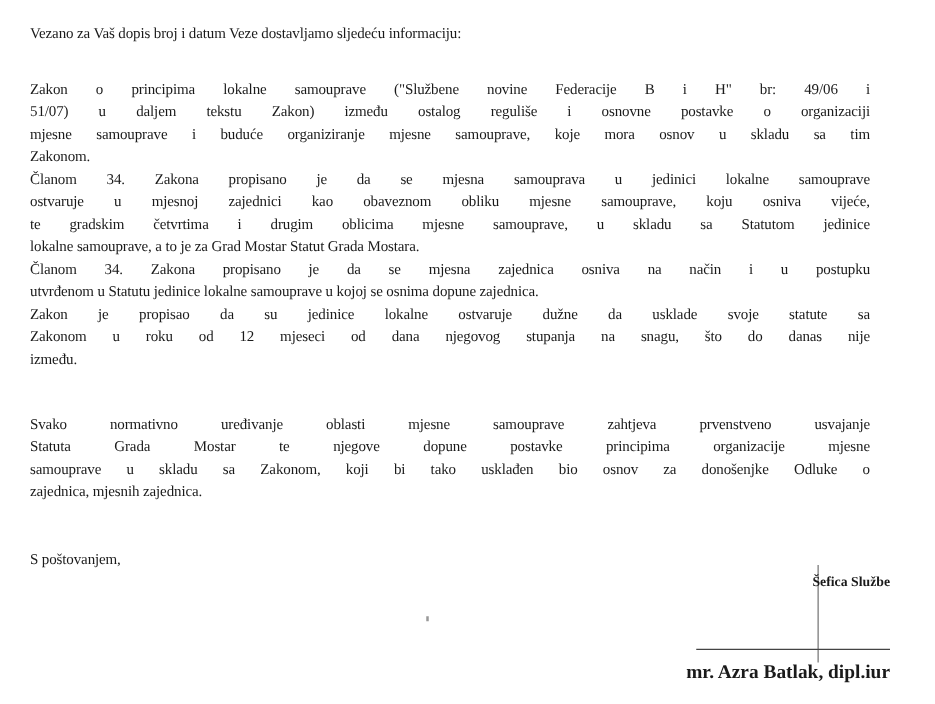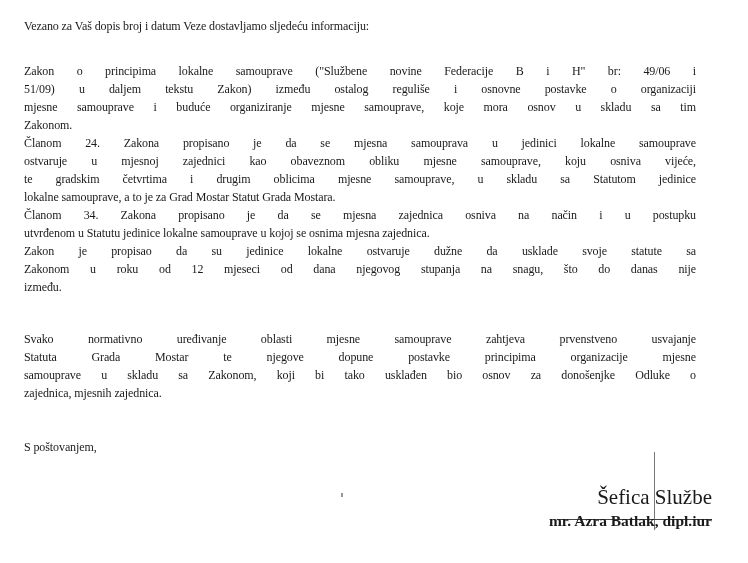--- a/index.html
+++ b/index.html
@@ -1,44 +1,44 @@
 <!DOCTYPE html>
 <html><head>
 <meta charset="utf-8">
 <style>
   html, body { margin:0; padding:0; background:#ffffff; }
   body { width:748px; height:563px; position:relative; overflow:hidden;
          font-family:"Liberation Serif", "DejaVu Serif", serif; color:#1a1a1a; }
   .line { position:absolute; left:24px; width:672px; font-size:12px; line-height:18px;
           white-space:nowrap; text-align:justify; text-align-last:justify; letter-spacing:-0.1px; }
   .line.last { text-align-last:left; }
-  .sig-title { position:absolute; right:36px; top:485px; font-size:21px; font-weight:normal; }
-  .sig-name  { position:absolute; right:36px; top:512px; font-size:15.5px; font-weight:bold; }
+  .sig-title { position:absolute; right:36px; top:460px; font-size:11px; font-weight:bold; }
+  .sig-name  { position:absolute; right:36px; top:529px; font-size:15.5px; font-weight:bold; }
   .sig-rule  { position:absolute; left:557px; top:519px; width:155px; height:1px; background:#444; }
   .sig-stroke{ position:absolute; left:654px; top:452px; width:1px; height:78px; background:#777; }
   .speck { position:absolute; left:341px; top:493px; width:2px; height:4px; background:#999; }
 </style>
 </head>
 <body>
 
 <div>
   <div class="line last" style="top:17px">Vezano za Vaš dopis broj i datum Veze dostavljamo sljedeću informaciju:</div>
 
   <div class="line" style="top:62px">Zakon o principima lokalne samouprave ("Službene novine Federacije B i H" br: 49/06 i</div>
-  <div class="line" style="top:80px">51/09) u daljem tekstu Zakon)  između ostalog reguliše i osnovne postavke o  organizaciji</div>
+  <div class="line" style="top:80px">51/07) u daljem tekstu Zakon)  između ostalog reguliše i osnovne postavke o  organizaciji</div>
   <div class="line" style="top:98px">mjesne samouprave i buduće organiziranje mjesne samouprave, koje mora osnov u skladu sa tim</div>
   <div class="line last" style="top:116px">Zakonom.</div>
 
-  <div class="line" style="top:134px">Članom 24. Zakona propisano je da se mjesna samouprava u jedinici lokalne samouprave</div>
+  <div class="line" style="top:134px">Članom 34. Zakona propisano je da se mjesna samouprava u jedinici lokalne samouprave</div>
   <div class="line" style="top:152px">ostvaruje u mjesnoj zajednici kao obaveznom obliku mjesne samouprave, koju osniva vijeće,</div>
   <div class="line" style="top:170px">te gradskim četvrtima i drugim oblicima mjesne samouprave, u skladu sa Statutom jedinice</div>
   <div class="line last" style="top:188px">lokalne samouprave, a to je za Grad Mostar Statut Grada Mostara.</div>
 
   <div class="line" style="top:206px">Članom 34. Zakona propisano je da se mjesna zajednica osniva na način i u postupku</div>
-  <div class="line last" style="top:224px">utvrđenom u Statutu jedinice lokalne samouprave u kojoj se osnima mjesna zajednica.</div>
+  <div class="line last" style="top:224px">utvrđenom u Statutu jedinice lokalne samouprave u kojoj se osnima dopune zajednica.</div>
 
   <div class="line" style="top:242px">Zakon je propisao da su jedinice lokalne ostvaruje dužne da usklade svoje statute sa</div>
   <div class="line" style="top:260px">Zakonom u roku od 12 mjeseci od dana njegovog stupanja na snagu, što do danas nije</div>
   <div class="line last" style="top:278px">između.</div>
 
   <div class="line" style="top:330px">Svako normativno uređivanje oblasti mjesne samouprave zahtjeva prvenstveno usvajanje</div>
   <div class="line" style="top:348px">Statuta Grada Mostar te njegove dopune postavke principima organizacije mjesne</div>
   <div class="line" style="top:366px">samouprave u skladu sa Zakonom, koji bi tako usklađen bio osnov za donošenjke Odluke o</div>
   <div class="line last" style="top:384px">zajednica, mjesnih zajednica.</div>
 

